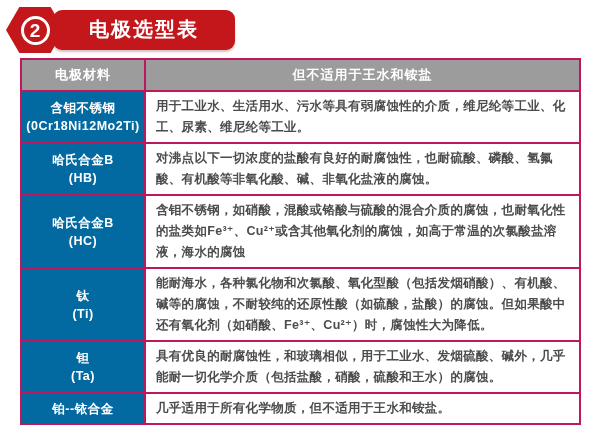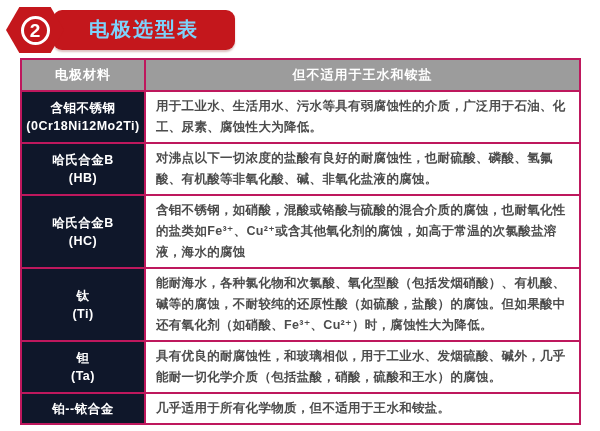--- a/index.html
+++ b/index.html
@@ -26,21 +26,21 @@
   .badge-ring {
     width: 29px; height: 29px;
     border: 3px solid #ffffff; border-radius: 50%;
     display: flex; align-items: center; justify-content: center;
     color: #ffffff; font-size: 19px; font-weight: bold;
     line-height: 1;
   }
   .banner {
     margin-left: -11px;
     background: #c4171c;
-    color: #7dd3fc;
+    color: #ffffff;
     font-size: 20px; font-weight: bold;
     letter-spacing: 2px;
     padding: 6px 36px 7px 36px;
     border-radius: 9px;
     position: relative; z-index: 1;
     box-shadow: 0 2px 2px rgba(120,0,0,0.25);
     white-space: nowrap;
   }
 
   
@@ -58,21 +58,21 @@
 
   th.head-cell {
     background: #9c9c9c;
     color: #ffffff;
     font-size: 13px; font-weight: bold;
     letter-spacing: 1px;
     padding: 6px 4px;
     text-align: center;
   }
   td.mat-cell {
-    background: #0f172a;
+    background: #0369a1;
     color: #ffffff;
     font-size: 12.5px; font-weight: bold;
     text-align: center;
     vertical-align: middle;
     padding: 3px 2px;
     line-height: 18px;
     border-right: 2px solid #4c4c4c;
     letter-spacing: 0.5px;
   }
   td.desc-cell {
@@ -109,21 +109,21 @@
         <th class="head-cell">电极材料</th>
         <th class="head-cell">但不适用于王水和铵盐</th>
       </tr>
     </thead>
     <tbody>
       <tr>
         <td class="mat-cell">
           <div>含钼不锈钢</div>
           <div>(0Cr18Ni12Mo2Ti)</div>
         </td>
-        <td class="desc-cell">用于工业水、生活用水、污水等具有弱腐蚀性的介质，广泛用于石油、化工、尿素、腐蚀性大为降低。</td>
+        <td class="desc-cell">用于工业水、生活用水、污水等具有弱腐蚀性的介质，维尼纶等工业、化工、尿素、维尼纶等工业。</td>
       </tr>
       <tr>
         <td class="mat-cell">
           <div>哈氏合金B</div>
           <div>(HB)</div>
         </td>
         <td class="desc-cell">对沸点以下一切浓度的盐酸有良好的耐腐蚀性，也耐硫酸、磷酸、氢氟酸、有机酸等非氧化酸、碱、非氧化盐液的腐蚀。</td>
       </tr>
       <tr>
         <td class="mat-cell">

